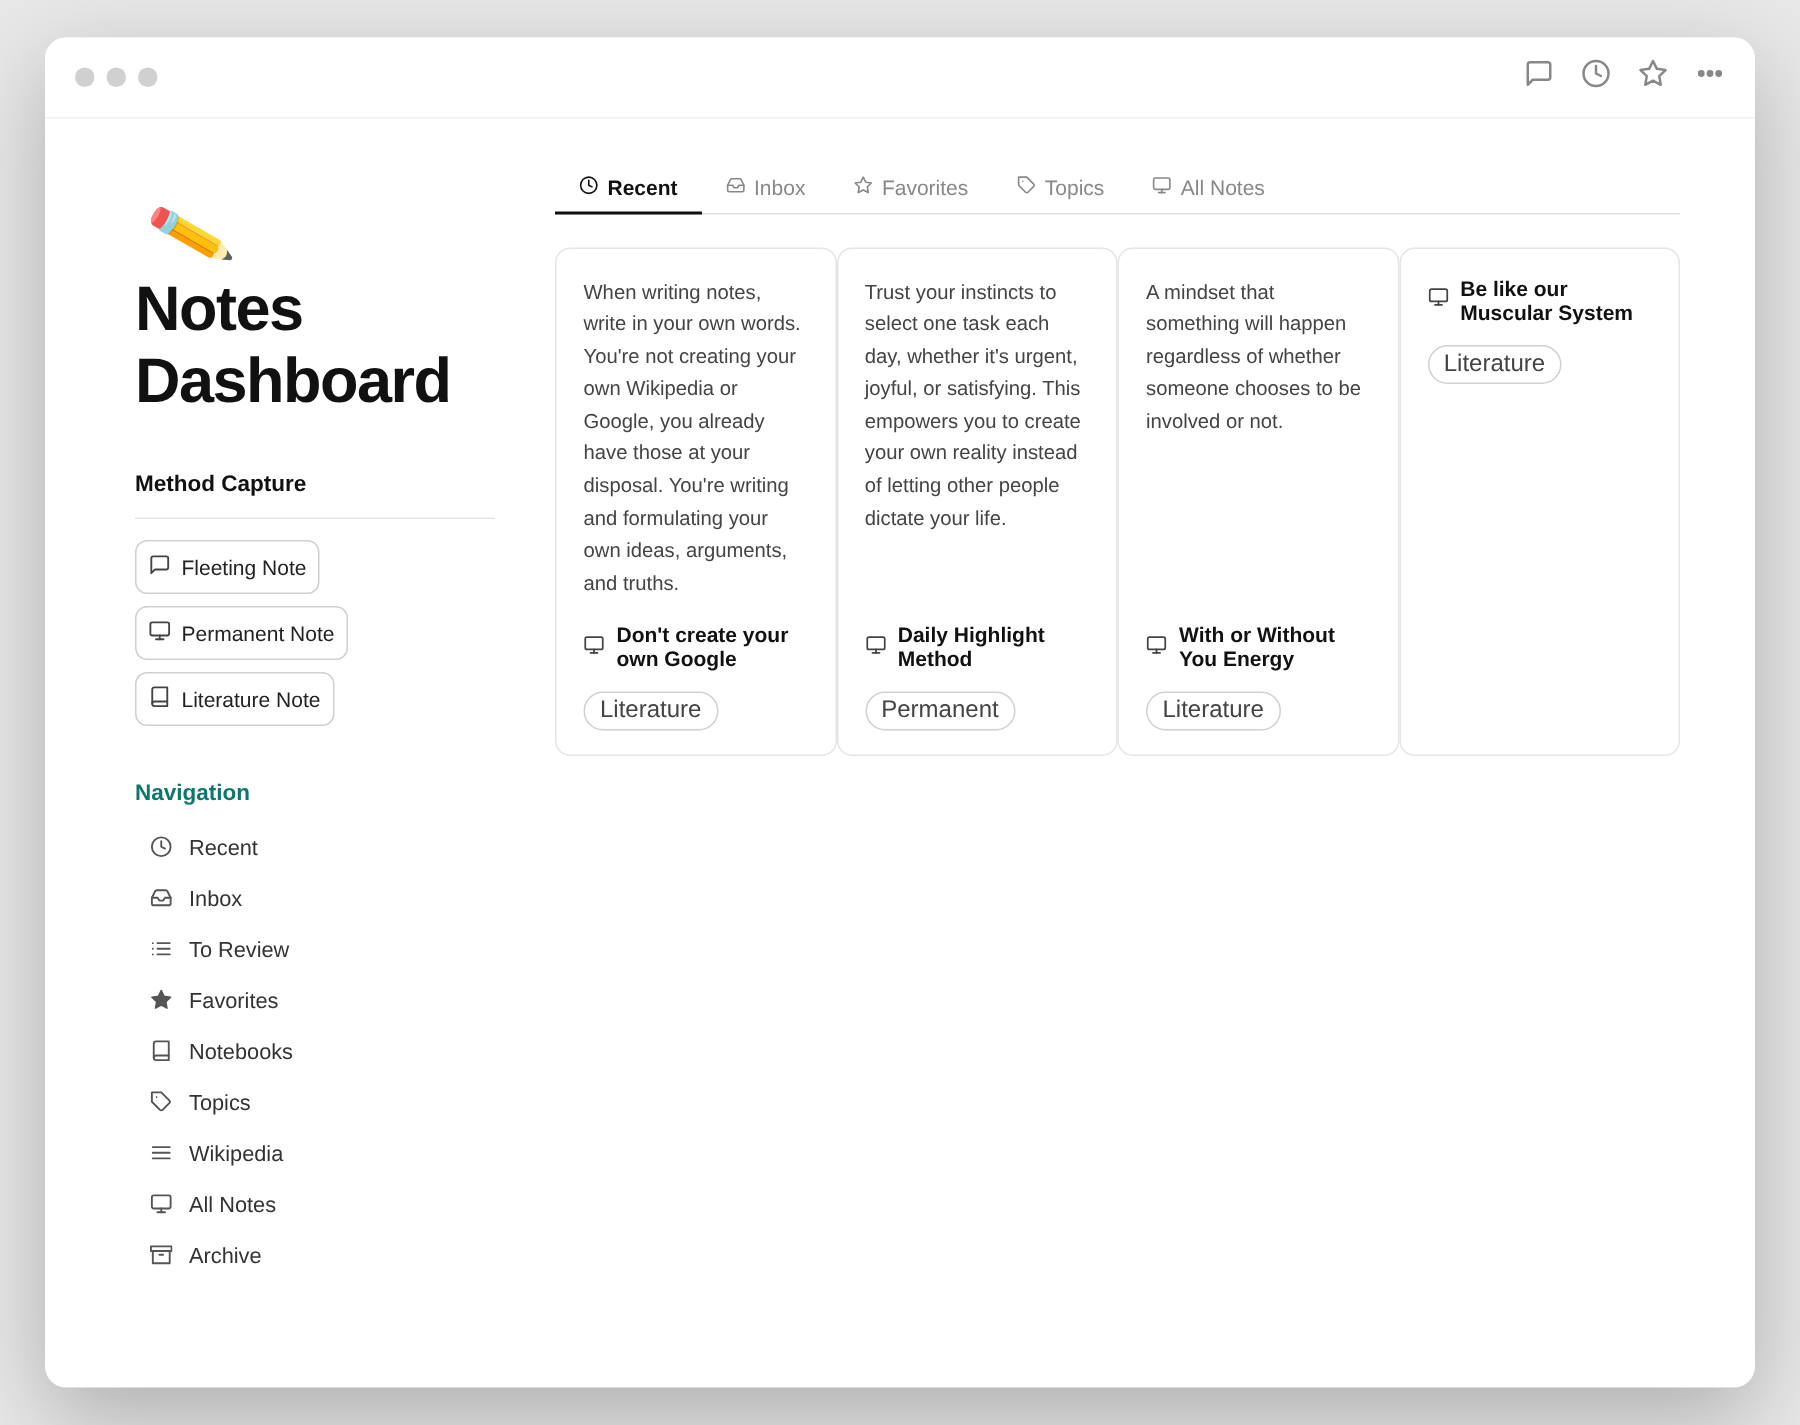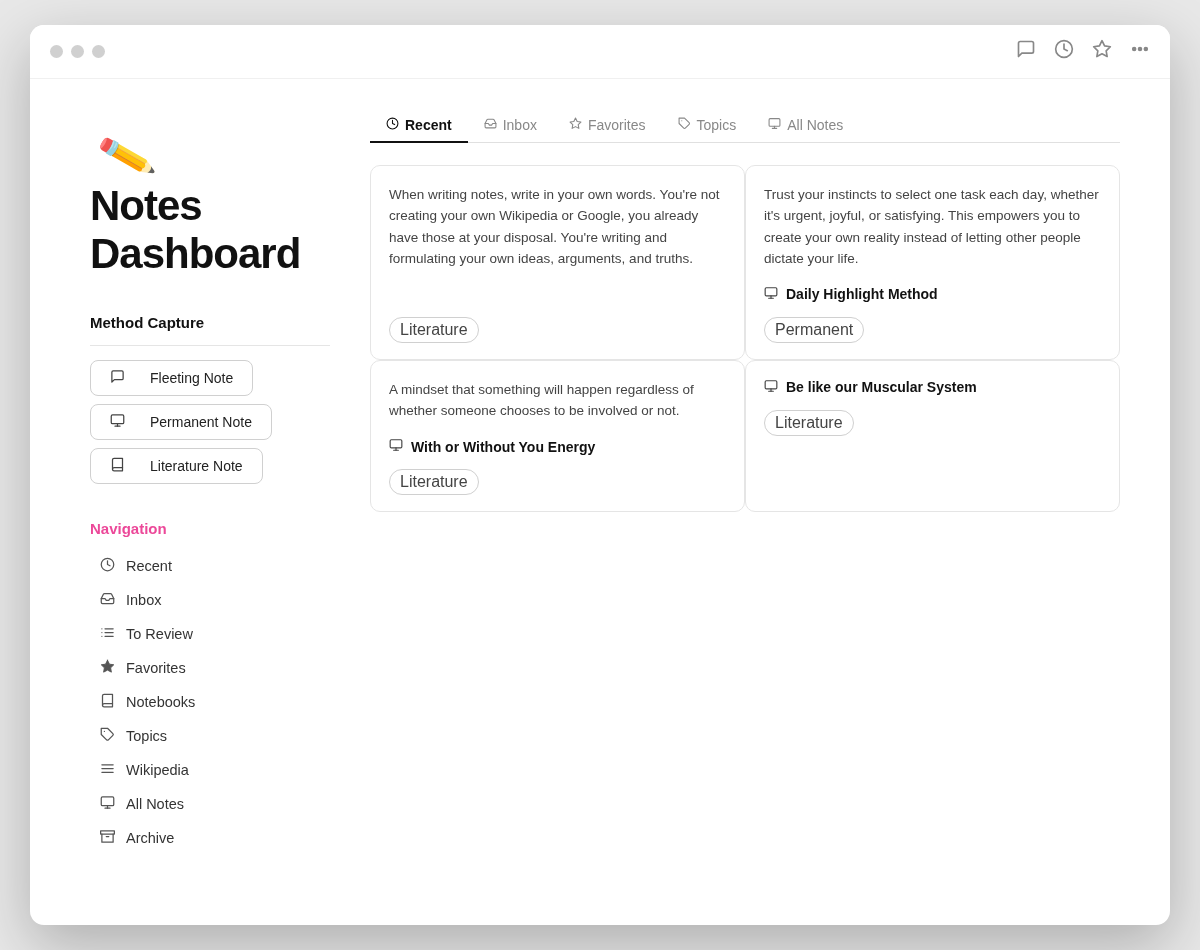--- a/index.html
+++ b/index.html
@@ -80,35 +80,35 @@
     }
     .quick-capture-buttons {
       display: flex;
       flex-direction: column;
       gap: 8px;
       margin-bottom: 36px;
     }
     .quick-capture-btn {
       display: flex;
       align-items: center;
-      gap: 25px;
-      padding: 8px 19px;
+      gap: 7px;
+      padding: 8px 8px;
       border: 1.5px solid #d0d0d0;
       border-radius: 8px;
       background: #fff;
       font-size: 14px;
       font-weight: 500;
       color: #222;
       cursor: pointer;
       width: fit-content;
     }
     .nav-section-title {
       font-size: 15px;
       font-weight: 700;
-      color: #ec4899;
+      color: #0f766e;
       margin-bottom: 14px;
     }
     .nav-list {
       display: flex;
       flex-direction: column;
       gap: 4px;
     }
     .nav-item {
       display: flex;
       align-items: center;
@@ -164,21 +164,21 @@
     .tab.active {
       color: #111;
       border-bottom-color: #111;
       font-weight: 600;
     }
     .tab-icon {
       font-size: 13px;
     }
     .notes-grid {
       display: grid;
-      grid-template-columns: 1fr 1fr;
+      grid-template-columns: 1fr 1fr 1fr 1fr;
     }
     .note-card {
       border: 1.5px solid #e5e5e5;
       border-radius: 10px;
       padding: 18px 18px 16px;
       background: #fff;
       display: flex;
       flex-direction: column;
       cursor: pointer;
       transition: box-shadow 0.15s;
@@ -444,20 +444,30 @@
               </svg>
           </span>
           <span>All Notes</span>
         </div>
       </div>
 
       <div class="notes-grid">
 
         <div class="note-card">
           <div class="note-body">When writing notes, write in your own words. You're not creating your own Wikipedia or Google, you already have those at your disposal. You're writing and formulating your own ideas, arguments, and truths.</div>
+          <div class="note-footer">
+            <span class="note-type-icon">
+              <svg width="14" height="14" viewBox="0 0 24 24" fill="none" stroke="#444" stroke-width="2" stroke-linecap="round" stroke-linejoin="round">
+                  <rect x="2" y="3" width="20" height="14" rx="2" ry="2"></rect>
+                  <line x1="8" y1="21" x2="16" y2="21"></line>
+                  <line x1="12" y1="17" x2="12" y2="21"></line>
+                </svg>
+            </span>
+            <span class="note-title">Don't create your own Google</span>
+          </div>
           <div>
             <span class="note-tag">Literature</span>
           </div>
         </div>
 
         <div class="note-card">
           <div class="note-body">Trust your instincts to select one task each day, whether it's urgent, joyful, or satisfying. This empowers you to create your own reality instead of letting other people dictate your life.</div>
           <div class="note-footer">
             <span class="note-type-icon">
               <svg width="14" height="14" viewBox="0 0 24 24" fill="none" stroke="#444" stroke-width="2" stroke-linecap="round" stroke-linejoin="round">

